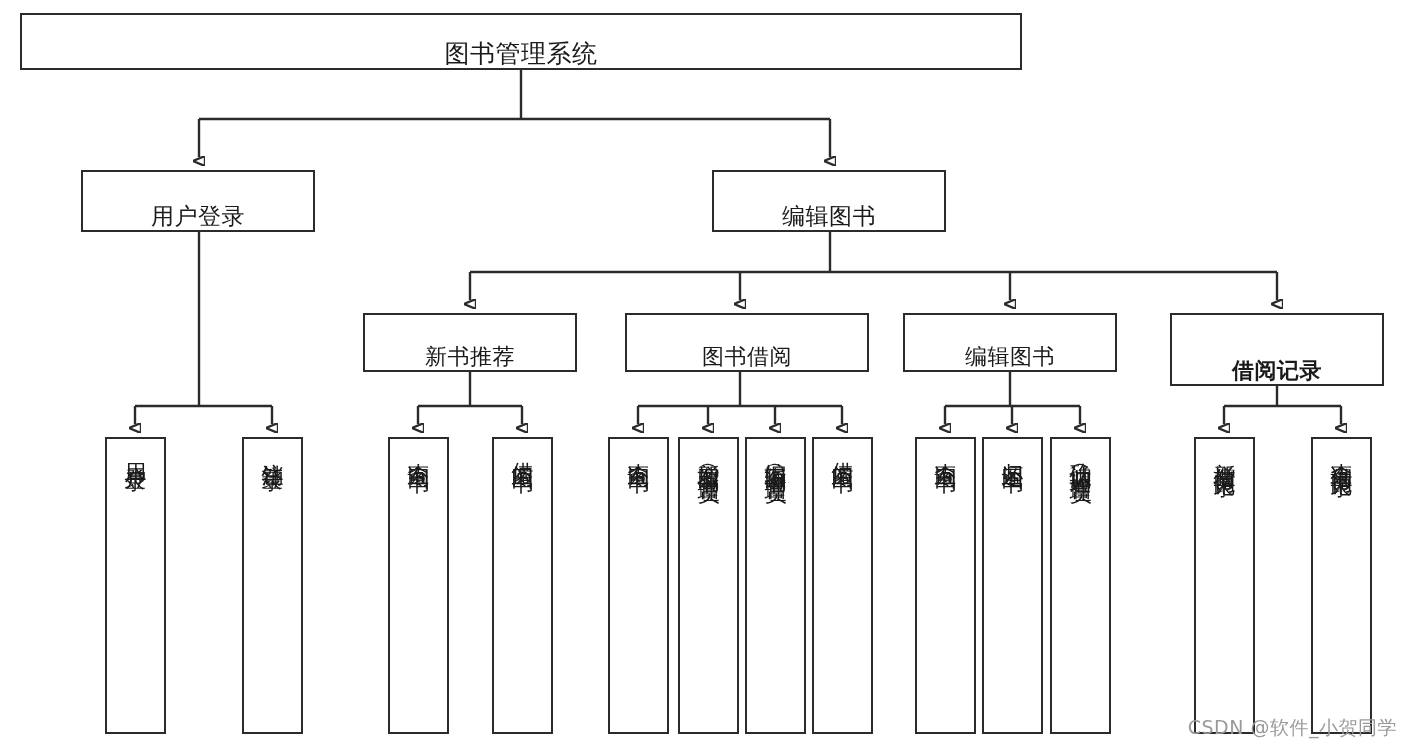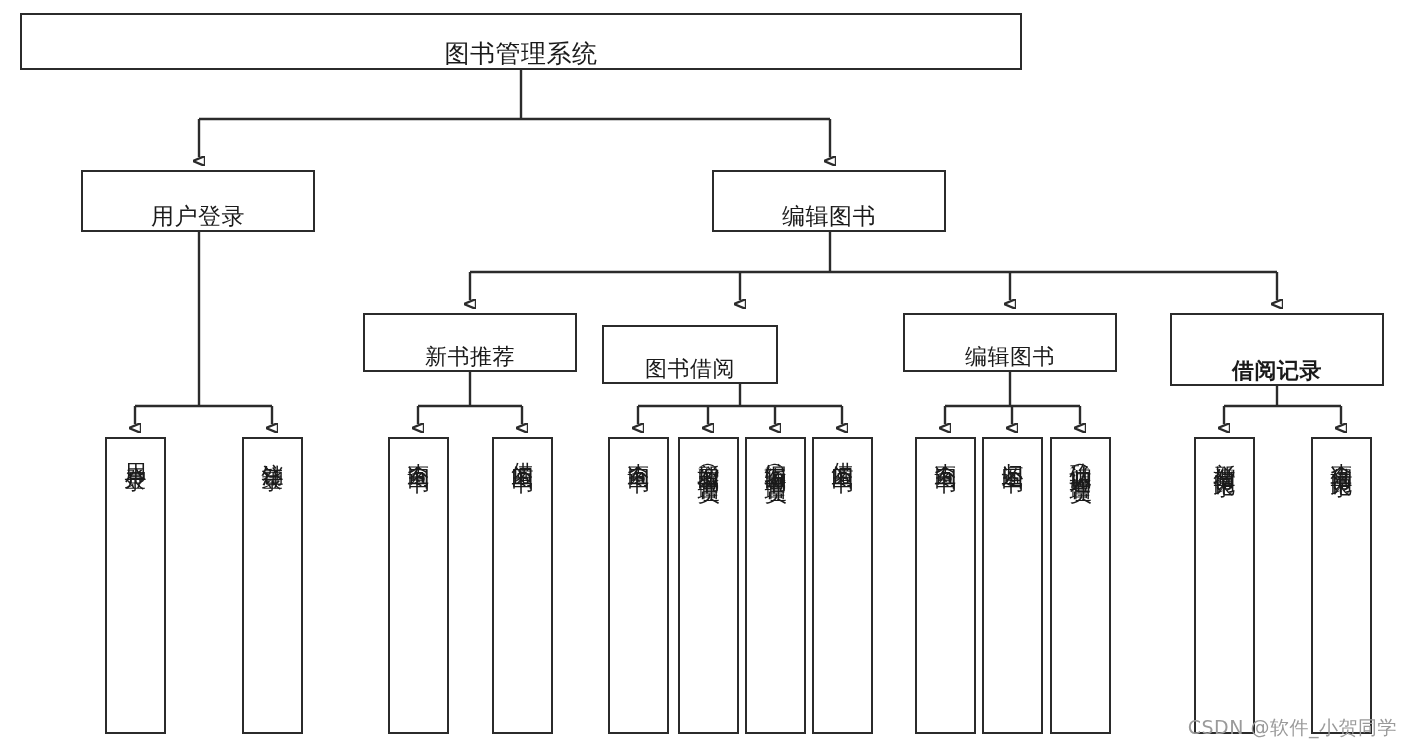--- a/index.html
+++ b/index.html
@@ -140,21 +140,21 @@
   </div>
 
   <div class="node lvl1 horiz" style="left:712px; top:170px; width:234px; height:62px;">
     <span class="node-label">编辑图书</span>
   </div>
 
   <div class="node lvl2 horiz" style="left:363px; top:313px; width:214px; height:59px;font-family:Liberation Serif, serif;">
     <span class="node-label">新书推荐</span>
   </div>
 
-  <div class="node lvl2 horiz" style="left:602px; top:313px; width:176px; height:59px;margin-top:12px;">
+  <div class="node lvl2 horiz" style="left:625px; top:313px; width:244px; height:59px;">
     <span class="node-label">图书借阅</span>
   </div>
 
   <div class="node lvl2 horiz" style="left:903px; top:313px; width:214px; height:59px;">
     <span class="node-label">编辑图书</span>
   </div>
 
   <div class="node lvl2 horiz" style="left:1170px; top:313px; width:214px; height:73px;font-weight:bold;">
     <span class="node-label">借阅记录</span>
   </div>

